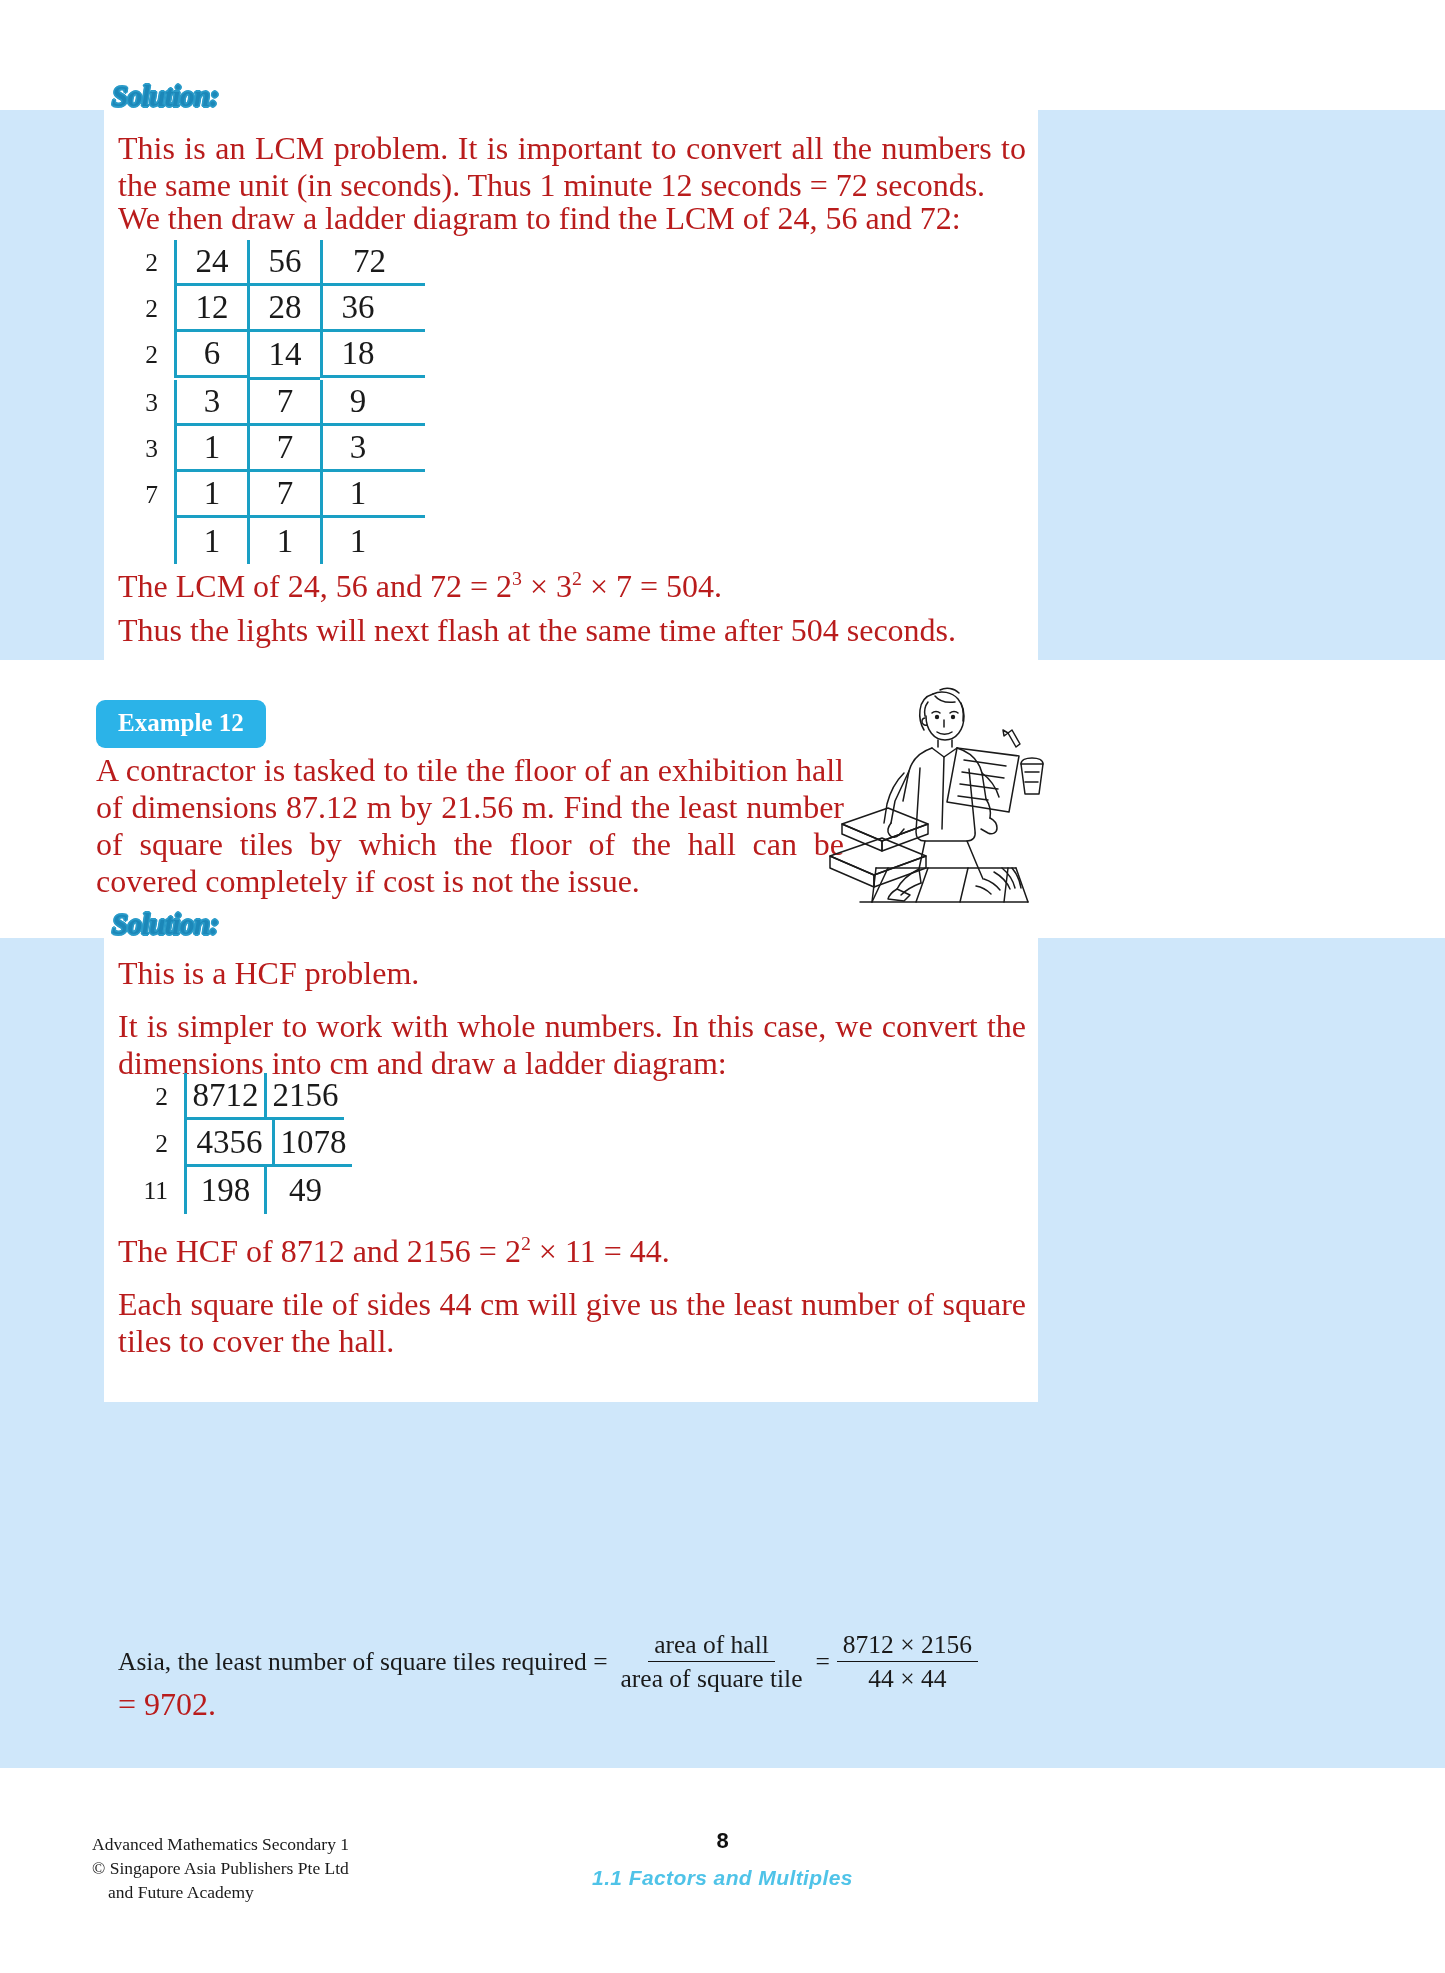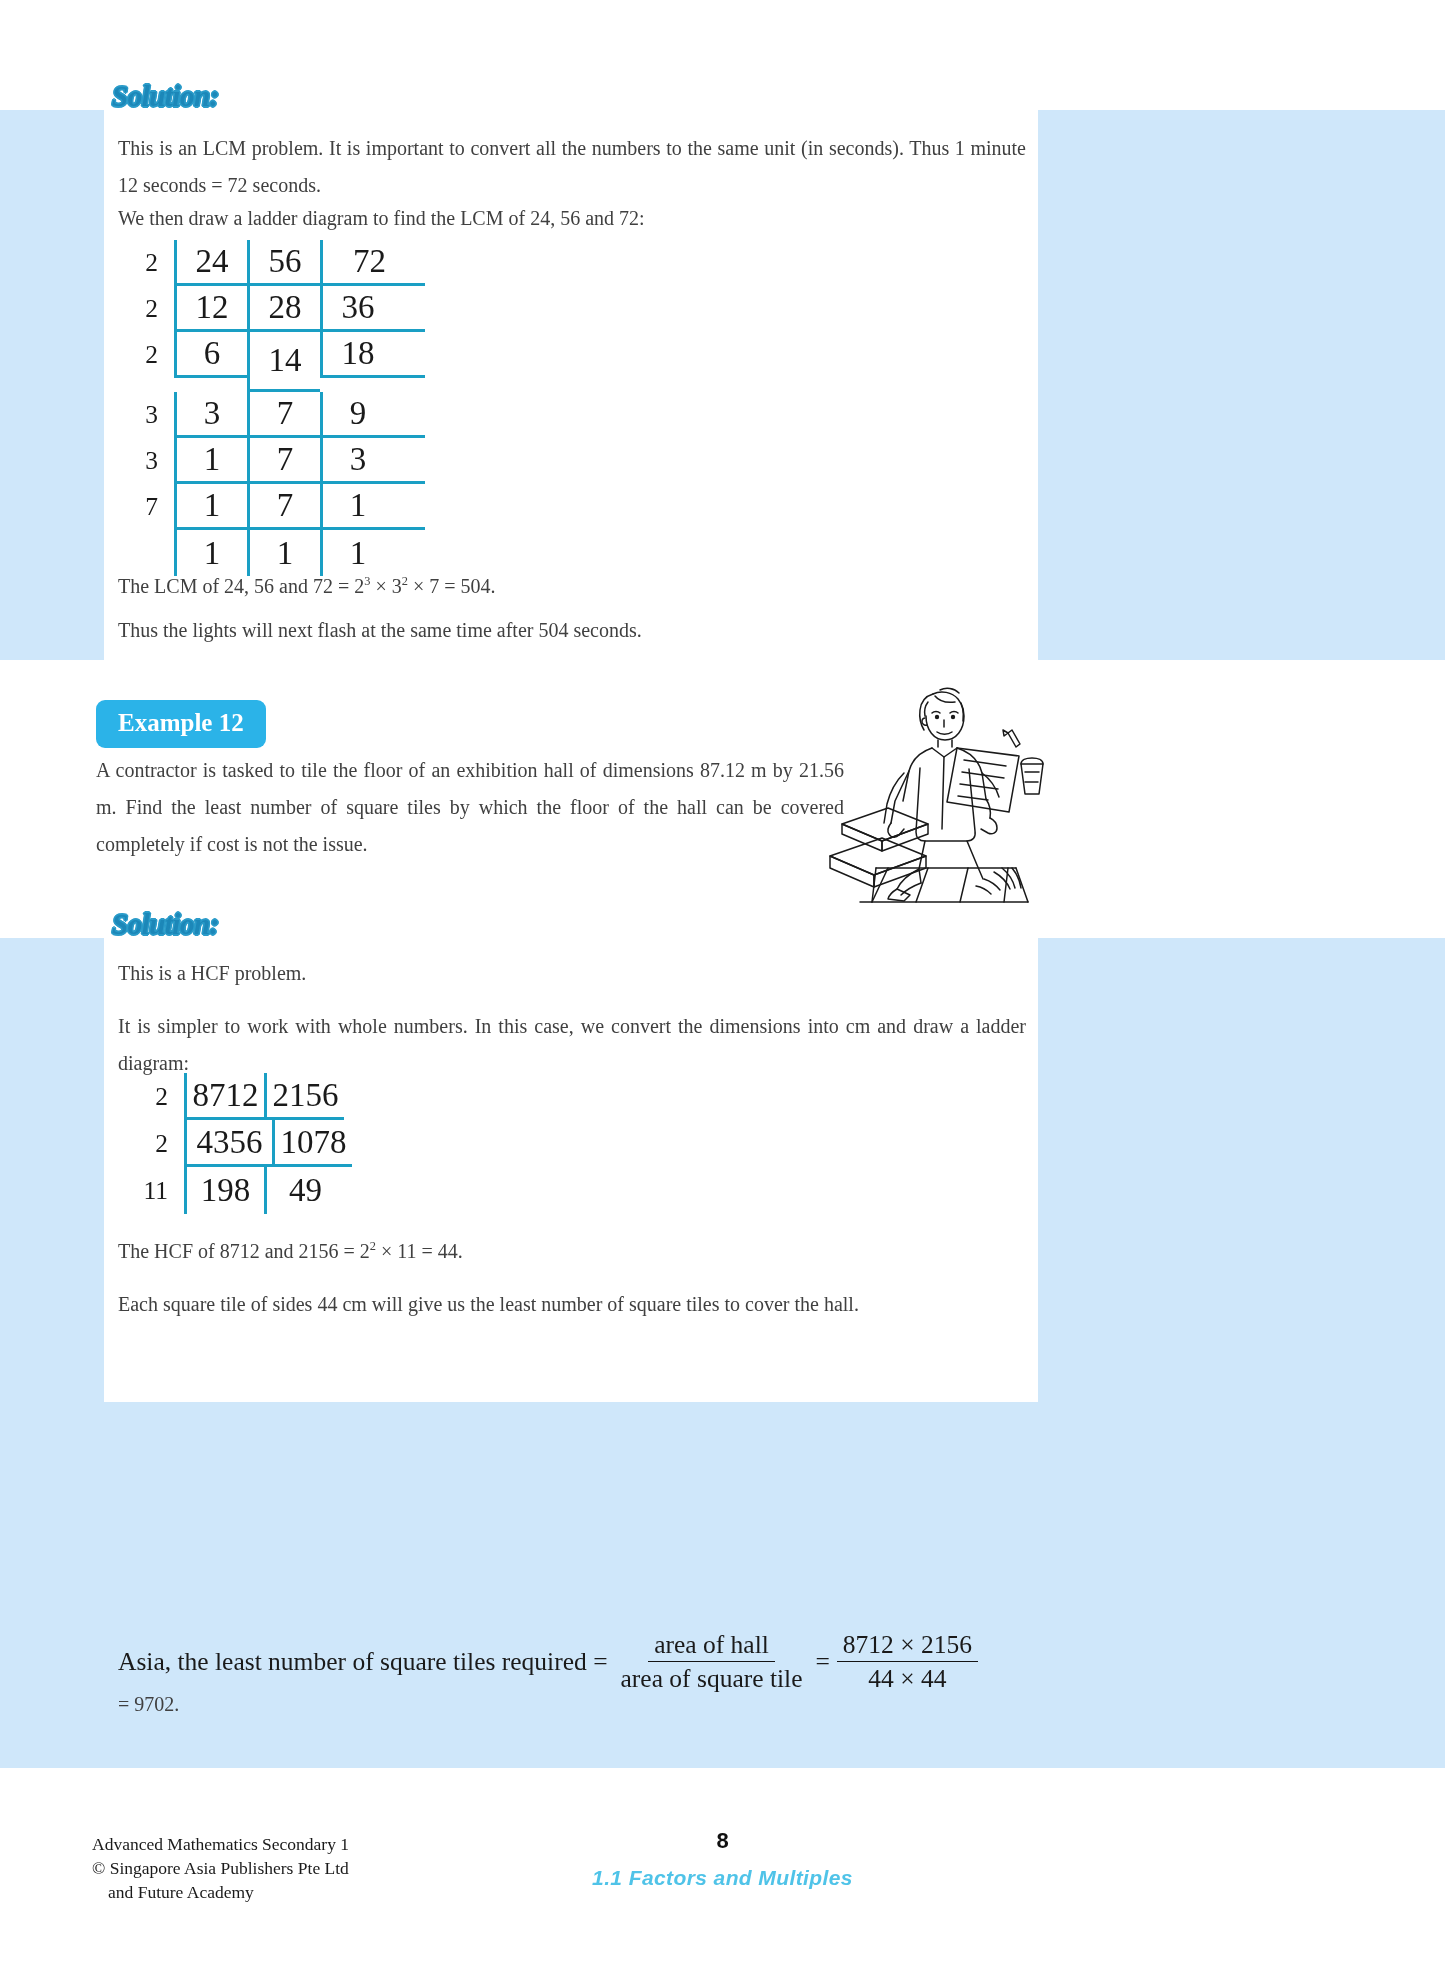--- a/index.html
+++ b/index.html
@@ -58,23 +58,23 @@
        1.2px 1.2px 0 #2a9bc9, -1.2px -1.2px 0 #2a9bc9,
        1.2px -1.2px 0 #2a9bc9, -1.2px 1.2px 0 #2a9bc9;
     white-space: nowrap;
   }
   .solution-1 { left: 112px; top: 80px; }
   .solution-2 { left: 112px; top: 908px; }
 
   
   .para {
     position: absolute;
-    font-size: 20px;
+    font-size: 32px;
     line-height: 37px;
-    color: #404040;
+    color: #b91c1c;
     text-align: justify;
   }
   .para.nojust { text-align: left; }
 
   sup {
     font-size: 0.62em;
     vertical-align: super;
     line-height: 0;
   }
 
@@ -221,21 +221,21 @@
       <div class="ladder-row">
         <div class="divisor" style="width: 48px; height: 46px;">2</div>
         <div class="cell" style="width: 73px; height: 46px;">12</div>
         <div class="cell" style="width: 73px; height: 46px;">28</div>
         <div class="cell" style="width: 73px; height: 46px;">36</div>
         <div class="tail" style="width: 32px; height: 46px;"></div>
       </div>
       <div class="ladder-row">
         <div class="divisor" style="width: 48px; height: 46px;">2</div>
         <div class="cell" style="width: 73px; height: 46px;">6</div>
-        <div class="cell" style="width: 73px; height: 60px;">14</div>
+        <div class="cell" style="width: 73px; height: 48px;">14</div>
         <div class="cell" style="width: 73px; height: 46px;">18</div>
         <div class="tail" style="width: 32px; height: 46px;"></div>
       </div>
       <div class="ladder-row">
         <div class="divisor" style="width: 48px; height: 46px;">3</div>
         <div class="cell" style="width: 73px; height: 46px;">3</div>
         <div class="cell" style="width: 73px; height: 46px;">7</div>
         <div class="cell" style="width: 73px; height: 46px;">9</div>
         <div class="tail" style="width: 32px; height: 46px;"></div>
       </div>

